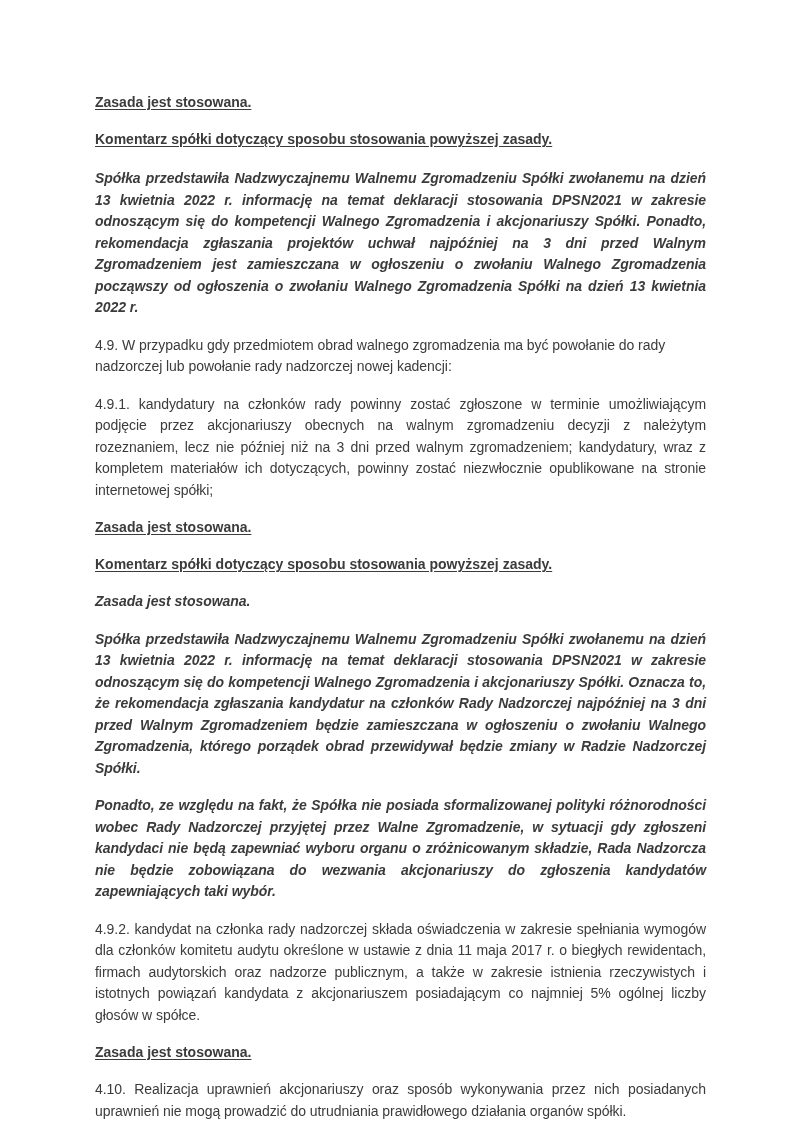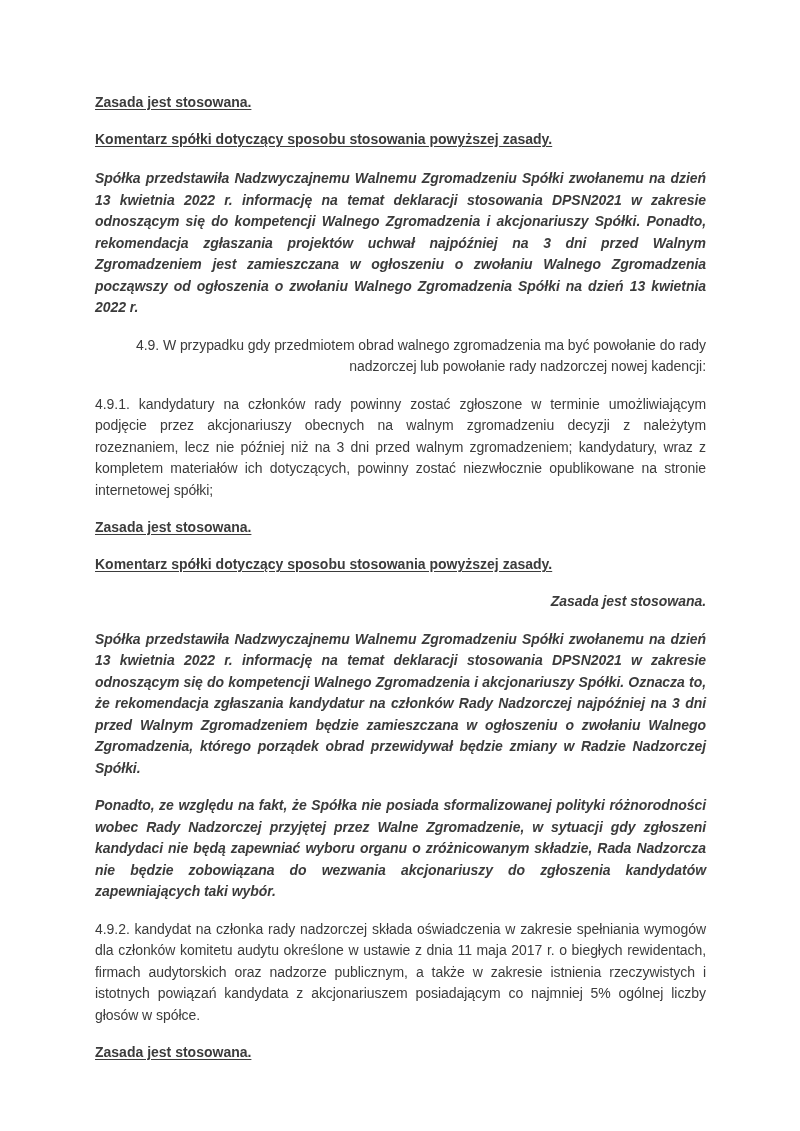--- a/index.html
+++ b/index.html
@@ -44,21 +44,21 @@
     text-align: justify;
     text-justify: inter-word;
     margin: 0;
     letter-spacing: -0.05px;
   }
   .para.italic {
     font-style: italic;
     font-weight: bold;
   }
   .para.left {
-    text-align: right;
+    text-align: left;
   }
 
   
   .blk { margin-bottom: 0; }
   .gap-md  { height: 16px; }
   .gap-lg  { height: 18px; }
 </style>
 </head>
 <body>
 
@@ -94,15 +94,16 @@
 
     <p class="para italic blk">Ponadto, ze względu na fakt, że Spółka nie posiada sformalizowanej polityki różnorodności wobec Rady Nadzorczej przyjętej przez Walne Zgromadzenie, w sytuacji gdy zgłoszeni kandydaci nie będą zapewniać wyboru organu o zróżnicowanym składzie, Rada Nadzorcza nie będzie zobowiązana do wezwania akcjonariuszy do zgłoszenia kandydatów zapewniających taki wybór.</p>
     <div class="gap-md"></div>
 
     <p class="para blk">4.9.2. kandydat na członka rady nadzorczej składa oświadczenia w zakresie spełniania wymogów dla członków komitetu audytu określone w ustawie z dnia 11 maja 2017 r. o biegłych rewidentach, firmach audytorskich oraz nadzorze publicznym, a także w zakresie istnienia rzeczywistych i istotnych powiązań kandydata z akcjonariuszem posiadającym co najmniej 5% ogólnej liczby głosów w spółce.</p>
     <div class="gap-md"></div>
 
     <p class="heading blk">Zasada jest stosowana.</p>
     <div class="gap-md"></div>
 
+    <p class="para blk">4.10. Realizacja uprawnień akcjonariuszy oraz sposób wykonywania przez nich posiadanych uprawnień nie mogą prowadzić do utrudniania prawidłowego działania organów spółki.</p>
 
   </div>
 </div>
 
 </body></html>

